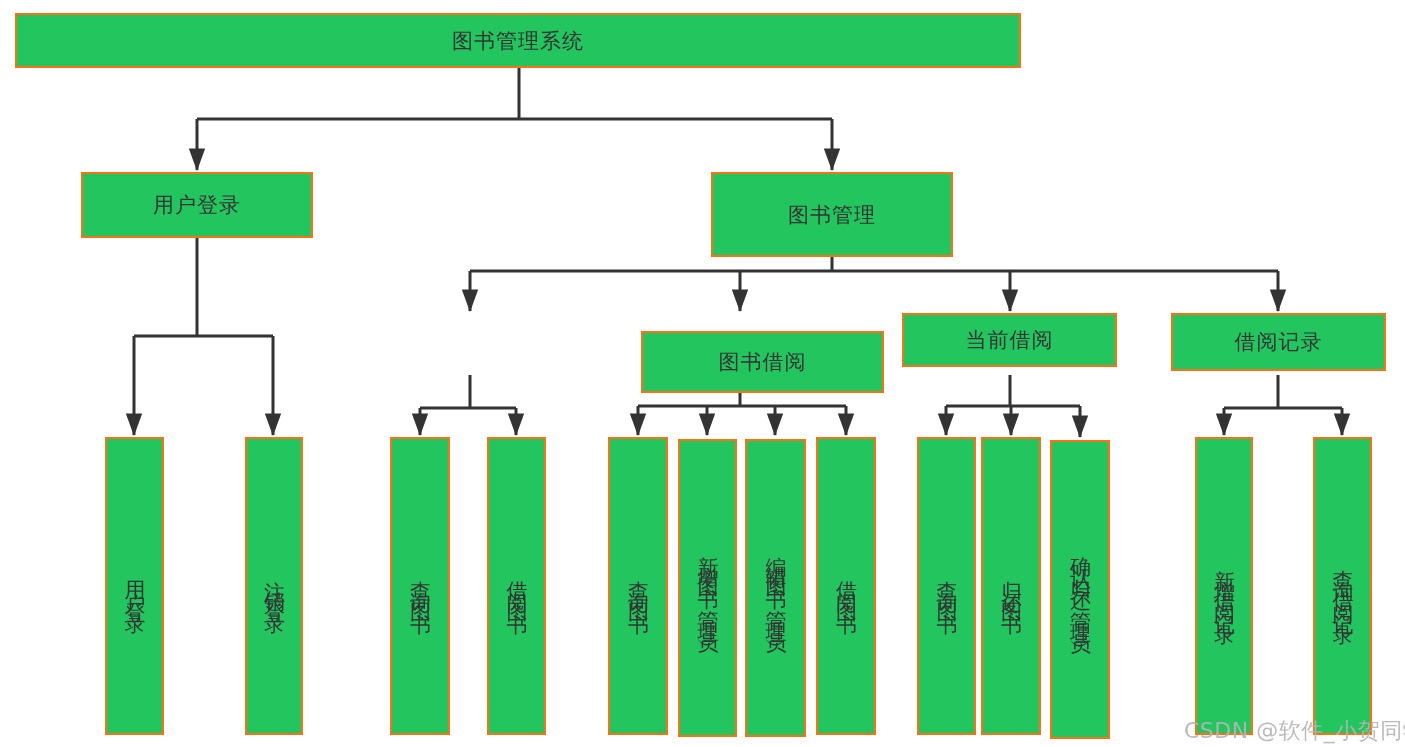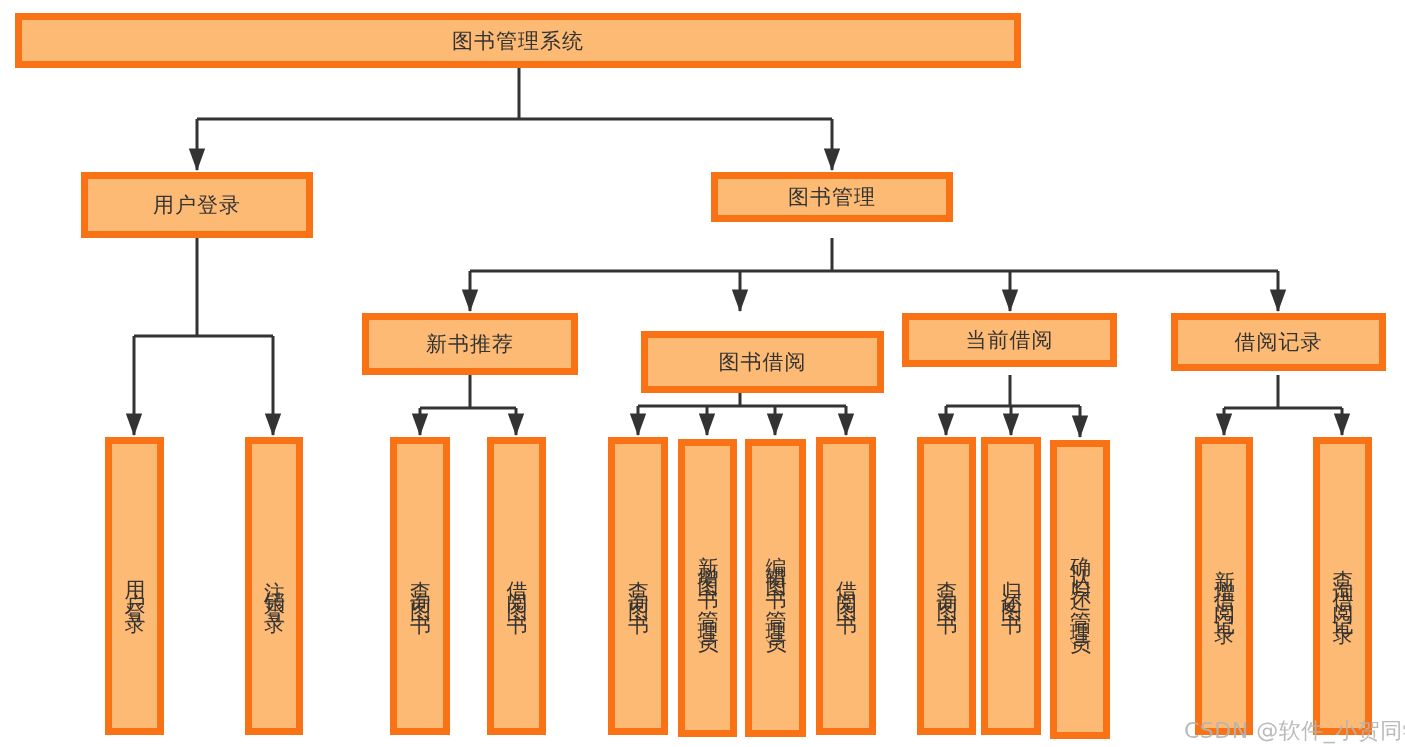--- a/index.html
+++ b/index.html
@@ -17,22 +17,22 @@
   }
   #connectors {
     position: absolute;
     left: 0; top: 0;
     width: 1405px; height: 747px;
     z-index: 1;
   }
   .node {
     position: absolute;
     box-sizing: border-box;
-    border: 7px solid #f97316;
-    background: #fdba74;
+    border: 2px solid #f97316;
+    background: #22c55e;
     color: #333333;
     display: flex;
     align-items: center;
     justify-content: center;
     z-index: 2;
   }
   .h-label {
     font-size: 21px;
     letter-spacing: 1px;
     white-space: nowrap;
@@ -100,27 +100,24 @@
     </g>
   </svg>
 
   <div class="node" style="left:15px; top:13px; width:1006px; height:55px;">
     <span class="h-label">图书管理系统</span>
   </div>
 
   <div class="node" style="left:81px; top:172px; width:232px; height:66px;">
     <span class="h-label">用户登录</span>
   </div>
-  <div class="node" style="left:711px; top:172px; width:242px; height:50px;">
+  <div class="node" style="left:711px; top:172px; width:242px; height:85px;">
     <span class="h-label">图书管理</span>
   </div>
 
-  <div class="node" style="left:362px; top:313px; width:216px; height:62px;">
-    <span class="h-label">新书推荐</span>
-  </div>
   <div class="node" style="left:633px; top:331px; width:243px; height:62px;margin-left:8px;">
     <span class="h-label">图书借阅</span>
   </div>
   <div class="node" style="left:902px; top:313px; width:215px; height:54px;">
     <span class="h-label">当前借阅</span>
   </div>
   <div class="node" style="left:1171px; top:313px; width:215px; height:58px;">
     <span class="h-label">借阅记录</span>
   </div>
 

